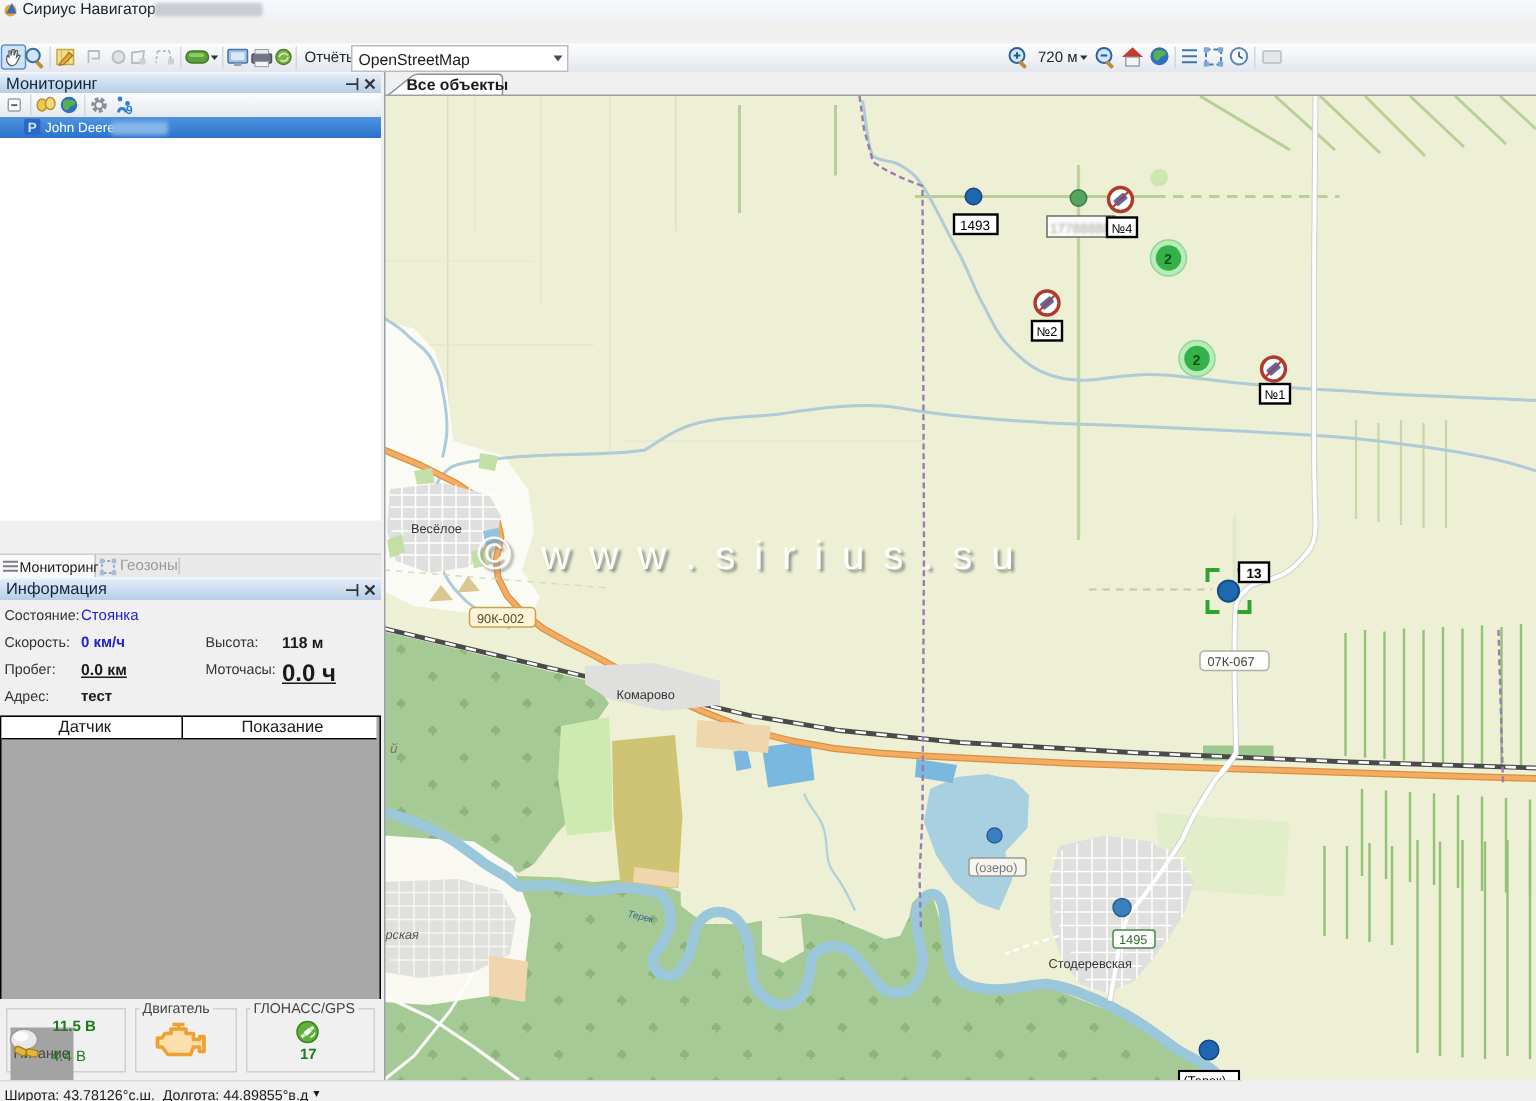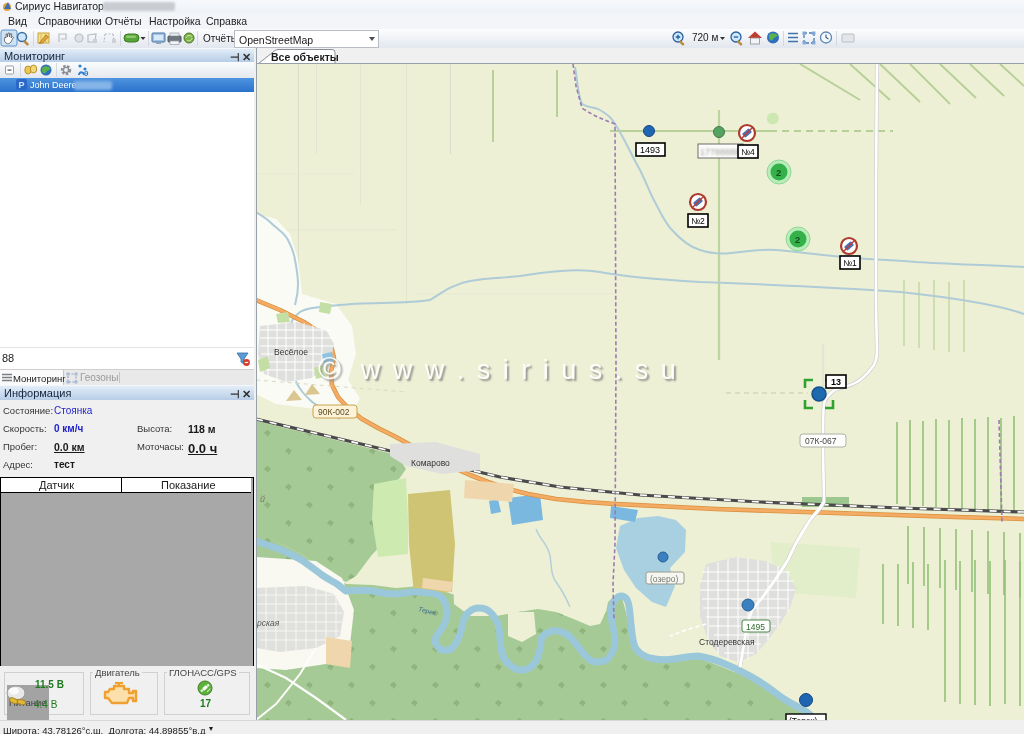--- a/index.html
+++ b/index.html
@@ -14,27 +14,20 @@
 
   <div class="abs" style="left:0;top:0;width:1024px;height:13px;background:linear-gradient(#f7f9fc,#eef2f8)">
     <svg class="abs" style="left:2px;top:1px" width="11" height="11" viewBox="0 0 11 11">
       <circle cx="5" cy="6" r="4" fill="#e8a33d"></circle>
         <path d="M2 8 L6 1 L9 8Z" fill="#3a6fb5"></path>
     </svg>
     <div class="abs" style="left:15px;top:0;font-size:10.5px;line-height:13px;color:#222">Сириус Навигатор -</div>
     <div class="abs" style="left:103px;top:2px;width:72px;height:9px;background:#c9ccd1;border-radius:2px;filter:blur(1px)"></div>
   </div>
 
-  <div class="abs" style="left:0;top:13px;width:1024px;height:16px;background:#f3f5f9;font-size:10.5px;color:#222">
-    <span class="abs" style="left:8px;top:2px">Вид</span>
-    <span class="abs" style="left:38px;top:2px">Справочники</span>
-    <span class="abs" style="left:105px;top:2px">Отчёты</span>
-    <span class="abs" style="left:149px;top:2px">Настройка</span>
-    <span class="abs" style="left:206px;top:2px">Справка</span>
-  </div>
 
   <div class="abs" style="left:0;top:29px;width:1024px;height:19px;background:linear-gradient(#fdfdfe,#e2e7ee);border-bottom:1px solid #c6ccd5">
     <svg class="abs" style="left:0;top:0" width="870" height="19" viewBox="0 0 870 19">
 
       <rect x="1" y="1" width="16" height="16" rx="2" fill="#cde4f7" stroke="#5c93c8"></rect>
       <path d="M6 14 C4 12 4 10 5 8 L6 9 L6 5 L7.3 5 L7.3 8 L8.2 4 L9.4 4 L9.4 8 L10.6 4.6 L11.8 5 L11 9 L12.4 7.5 L13.4 8.3 L11 13 C10 14.6 7.5 15.5 6 14Z" fill="#fff" stroke="#555" stroke-width="0.8"></path>
 
       <g>
           <circle cx="22" cy="8" r="4.5" fill="#cfe7fa" stroke="#3a6ea5" stroke-width="1.4"></circle>
       <rect x="25" y="11" width="6" height="2.6" rx="1" transform="rotate(45 25 11)" fill="#b98b3e"></rect>
@@ -159,28 +152,20 @@
       <div class="abs" style="left:0;top:0;width:254px;height:14px;background:linear-gradient(#4f94e0,#2a72cc);color:#fff">
         <svg class="abs" style="left:16px;top:1px" width="12" height="12">
             <rect width="11" height="11" rx="2" fill="#2a68c8"></rect>
             <text x="2.5" y="9" font-size="9" font-weight="bold" fill="#cfe3ff" font-family="Liberation Sans">P</text>
           </svg>
         <span class="abs" style="left:30px;top:2px;font-size:9px">John Deere</span>
         <div class="abs" style="left:74px;top:2.5px;width:38px;height:9px;background:#85b5e8;border-radius:2px;filter:blur(1.5px)"></div>
       </div>
     </div>
 
-    <div class="abs" style="left:0;top:299px;width:254px;height:22px;background:#fff;border-top:1px solid #e2e2e2">
-      <span class="abs" style="left:2px;top:4px">88</span>
-      <svg class="abs" style="left:235px;top:3px" width="16" height="16" viewBox="0 0 16 16">
-        <path d="M2 2 L13 2 L9 8 L9 13 L6 11 L6 8Z" fill="#5b9bd5" stroke="#3a6ea5" stroke-width="0.8"></path>
-        <circle cx="11.5" cy="11.5" r="3.4" fill="#d43b2a"></circle>
-          <rect x="9.8" y="10.9" width="3.4" height="1.2" fill="#fff"></rect>
-      </svg>
-    </div>
 
     <div class="abs" style="left:0;top:321px;width:254px;height:16px;background:#e9e9e9;border-top:1px solid #cfcfcf;font-size:10px">
       <div class="abs" style="left:0;top:0;width:63px;height:15px;background:#fafafa;border-right:1px solid #c4c4c4">
         <svg class="abs" style="left:2px;top:3px" width="10" height="9">
             <g stroke="#7a7f85" stroke-width="1.3">
               <path d="M0 1.5 h10 M0 4.5 h10 M0 7.5 h10"></path>
             </g>
           </svg>
         <span class="abs" style="left:13px;top:2.5px;color:#1a1a1a;font-size:9.5px">Мониторинг</span>
       </div>
@@ -204,21 +189,21 @@
     <div class="abs" style="left:0;top:352px;width:254px;height:125px;background:#f0f0f0;font-size:10px">
       <span class="abs" style="left:3px;top:5px;color:#333;font-size:9.5px">Состояние:</span>
       <span class="abs" style="left:54px;top:5px;color:#2222cc;font-weight:normal">Стоянка</span>
       <span class="abs" style="left:3px;top:23px;color:#333;font-size:9.5px">Скорость:</span>
       <span class="abs" style="left:54px;top:23px;color:#2222cc;font-weight:bold">0 км/ч</span>
       <span class="abs" style="left:137px;top:23px;color:#333;font-size:9.5px">Высота:</span>
       <span class="abs" style="left:188px;top:23px;font-weight:bold;font-size:10.5px">118 м</span>
       <span class="abs" style="left:3px;top:41px;color:#333;font-size:9.5px">Пробег:</span>
       <span class="abs" style="left:54px;top:41px;font-weight:bold;text-decoration:underline;font-size:10.5px">0.0 км</span>
       <span class="abs" style="left:137px;top:41px;color:#333;font-size:9.5px">Моточасы:</span>
-      <span class="abs" style="left:188px;top:41px;font-weight:bold;text-decoration:underline;font-size:13px">0.0 ч</span>
+      <span class="abs" style="left:188px;top:41px;font-weight:bold;text-decoration:underline;font-size:16px">0.0 ч</span>
       <span class="abs" style="left:3px;top:59px;color:#333;font-size:9.5px">Адрес:</span>
       <span class="abs" style="left:54px;top:59px;font-weight:bold">тест</span>
     </div>
 
     <div class="abs" style="left:0;top:429px;width:252px;height:189px;border:1px solid #000;background:#a8a8a8">
       <div class="abs" style="left:0;top:0;width:250px;height:14px;background:#fff;border-bottom:1px solid #000">
         <span class="abs" style="left:38px;top:1px">Датчик</span>
         <div class="abs" style="left:120px;top:0;width:1px;height:14px;background:#000"></div>
         <span class="abs" style="left:160px;top:1px">Показание</span>
       </div>

